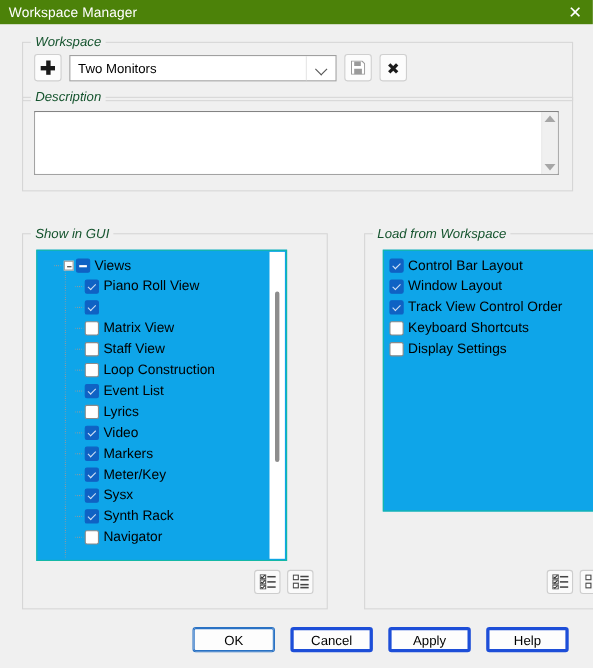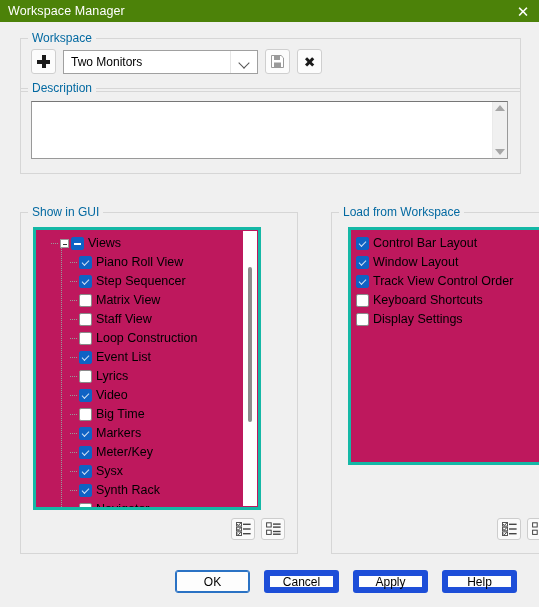--- a/index.html
+++ b/index.html
@@ -22,38 +22,38 @@
     color:#fff;font-size:15px;line-height:1;padding-right:2px;
     box-sizing:border-box;
   }
   
   .group{
     position:absolute;border:1px solid #d6d6d6;border-radius:0;
     background:transparent;
   }
   .group > .legend{
     position:absolute;top:-8px;left:7px;background:#f0f0f0;
-    padding:0 4px;font-size:12px;color:#0369a1;
+    padding:0 4px;font-size:12px;color:#14532d;font-style:italic;
   }
   
   #grp-workspace{left:20px;top:38px;width:499px;height:52px;}
   #ws-row{position:absolute;left:10px;top:10px;display:flex;align-items:center;gap:7px;}
   .sqbtn{
     width:25px;height:25px;border:1px solid #cfcfcf;background:#fcfcfc;border-radius:3px;
     display:flex;align-items:center;justify-content:center;box-sizing:border-box;
   }
   .plus-ic{position:relative;width:13px;height:13px;}
   .plus-ic:before,.plus-ic:after{content:"";position:absolute;background:#1a1a1a;}
   .plus-ic:before{left:4.5px;top:0;width:4px;height:13px;}
   .plus-ic:after{left:0;top:4.5px;width:13px;height:4px;}
   .floppy{width:13px;height:13px;position:relative;}
   .floppy svg{display:block;}
   .xmark{font-size:14px;font-weight:bold;color:#1a1a1a;line-height:1;}
   #ws-combo{
-    width:195px;height:24px;border:1px solid #a0a0a0;background:#fff;
+    width:243px;height:24px;border:1px solid #a0a0a0;background:#fff;
     display:flex;align-items:center;box-sizing:border-box;
   }
   #ws-combo-text{flex:1;padding-left:7px;font-size:12px;}
   #ws-combo-arrow{
     width:26px;height:22px;display:flex;align-items:center;justify-content:center;
     border-left:1px solid #e6e6e6;
   }
   .chev{width:9px;height:5px;position:relative;}
   .chev:before{
     content:"";position:absolute;left:0;top:0;width:7px;height:7px;
@@ -73,21 +73,21 @@
     display:flex;flex-direction:column;justify-content:space-between;align-items:center;
     padding:3px 0;box-sizing:border-box;
   }
   .tri{width:0;height:0;}
   .tri.up{border-left:5px solid transparent;border-right:5px solid transparent;border-bottom:6px solid #a6a6a6;}
   .tri.dn{border-left:5px solid transparent;border-right:5px solid transparent;border-top:6px solid #a6a6a6;}
   
   #grp-gui{left:20px;top:212px;width:252px;height:340px;padding-left:24px;}
   #grp-load{left:288px;top:212px;width:231px;height:340px;margin-left:43px;}
   .listbox{
-    position:absolute;background:#be185d;border:3px solid #14b8a6;box-sizing:border-box;
+    position:absolute;background:#0ea5e9;border:1px solid #14b8a6;box-sizing:border-box;
     overflow:hidden;
   }
   #gui-list{left:12px;top:14px;width:228px;height:283px;}
   #load-list{left:16px;top:14px;width:207px;height:238px;}
   #gui-scroll{
     position:absolute;right:1px;top:1px;width:14px;bottom:1px;background:#fff;
   }
   #gui-thumb{
     position:absolute;left:5px;top:36px;width:4px;height:155px;background:#8d8d8d;border-radius:2px;
   }
@@ -124,21 +124,21 @@
   .panel-tools{position:absolute;bottom:13px;display:flex;gap:6px;}
   #gui-tools{right:12px;}
   #load-tools{right:12px;}
   .toolbtn{
     width:24px;height:22px;border:1px solid #cdcdcd;background:#fafafa;border-radius:3px;
     display:flex;align-items:center;justify-content:center;box-sizing:border-box;
   }
   
   #btnrow{position:absolute;left:0;top:570px;width:539px;display:flex;justify-content:flex-end;gap:14px;padding-right:22px;box-sizing:border-box;}
   .dlgbtn{
-    width:75px;height:23px;border:6px solid #1d4ed8;background:#fdfdfd;border-radius:3px;
+    width:75px;height:23px;border:3px solid #1d4ed8;background:#fdfdfd;border-radius:3px;
     font-size:12px;display:flex;align-items:center;justify-content:center;box-sizing:border-box;
     font-family:"Liberation Sans","DejaVu Sans",sans-serif;color:#000;
   }
   .dlgbtn.default{border:1px solid #2a72c4;box-shadow:0 0 0 1px #2a72c4 inset;}
 </style>
 </head>
 <body>
 
 <div id="titlebar">
   <span id="title-text">Workspace Manager</span>
@@ -198,21 +198,20 @@
         <div class="row">
           <span class="indent" style="width: 27px;"></span>
           <span class="elbow"></span>
           <span class="cb on"></span>
           <span class="lbl">Piano Roll View</span>
         </div>
         <div class="row">
           <span class="indent" style="width: 27px;"></span>
           <span class="elbow"></span>
           <span class="cb on"></span>
-          <span class="lbl">Step Sequencer</span>
         </div>
         <div class="row">
           <span class="indent" style="width: 27px;"></span>
           <span class="elbow"></span>
           <span class="cb off"></span>
           <span class="lbl">Matrix View</span>
         </div>
         <div class="row">
           <span class="indent" style="width: 27px;"></span>
           <span class="elbow"></span>
@@ -235,26 +234,20 @@
           <span class="indent" style="width: 27px;"></span>
           <span class="elbow"></span>
           <span class="cb off"></span>
           <span class="lbl">Lyrics</span>
         </div>
         <div class="row">
           <span class="indent" style="width: 27px;"></span>
           <span class="elbow"></span>
           <span class="cb on"></span>
           <span class="lbl">Video</span>
-        </div>
-        <div class="row">
-          <span class="indent" style="width: 27px;"></span>
-          <span class="elbow"></span>
-          <span class="cb off"></span>
-          <span class="lbl">Big Time</span>
         </div>
         <div class="row">
           <span class="indent" style="width: 27px;"></span>
           <span class="elbow"></span>
           <span class="cb on"></span>
           <span class="lbl">Markers</span>
         </div>
         <div class="row">
           <span class="indent" style="width: 27px;"></span>
           <span class="elbow"></span>

